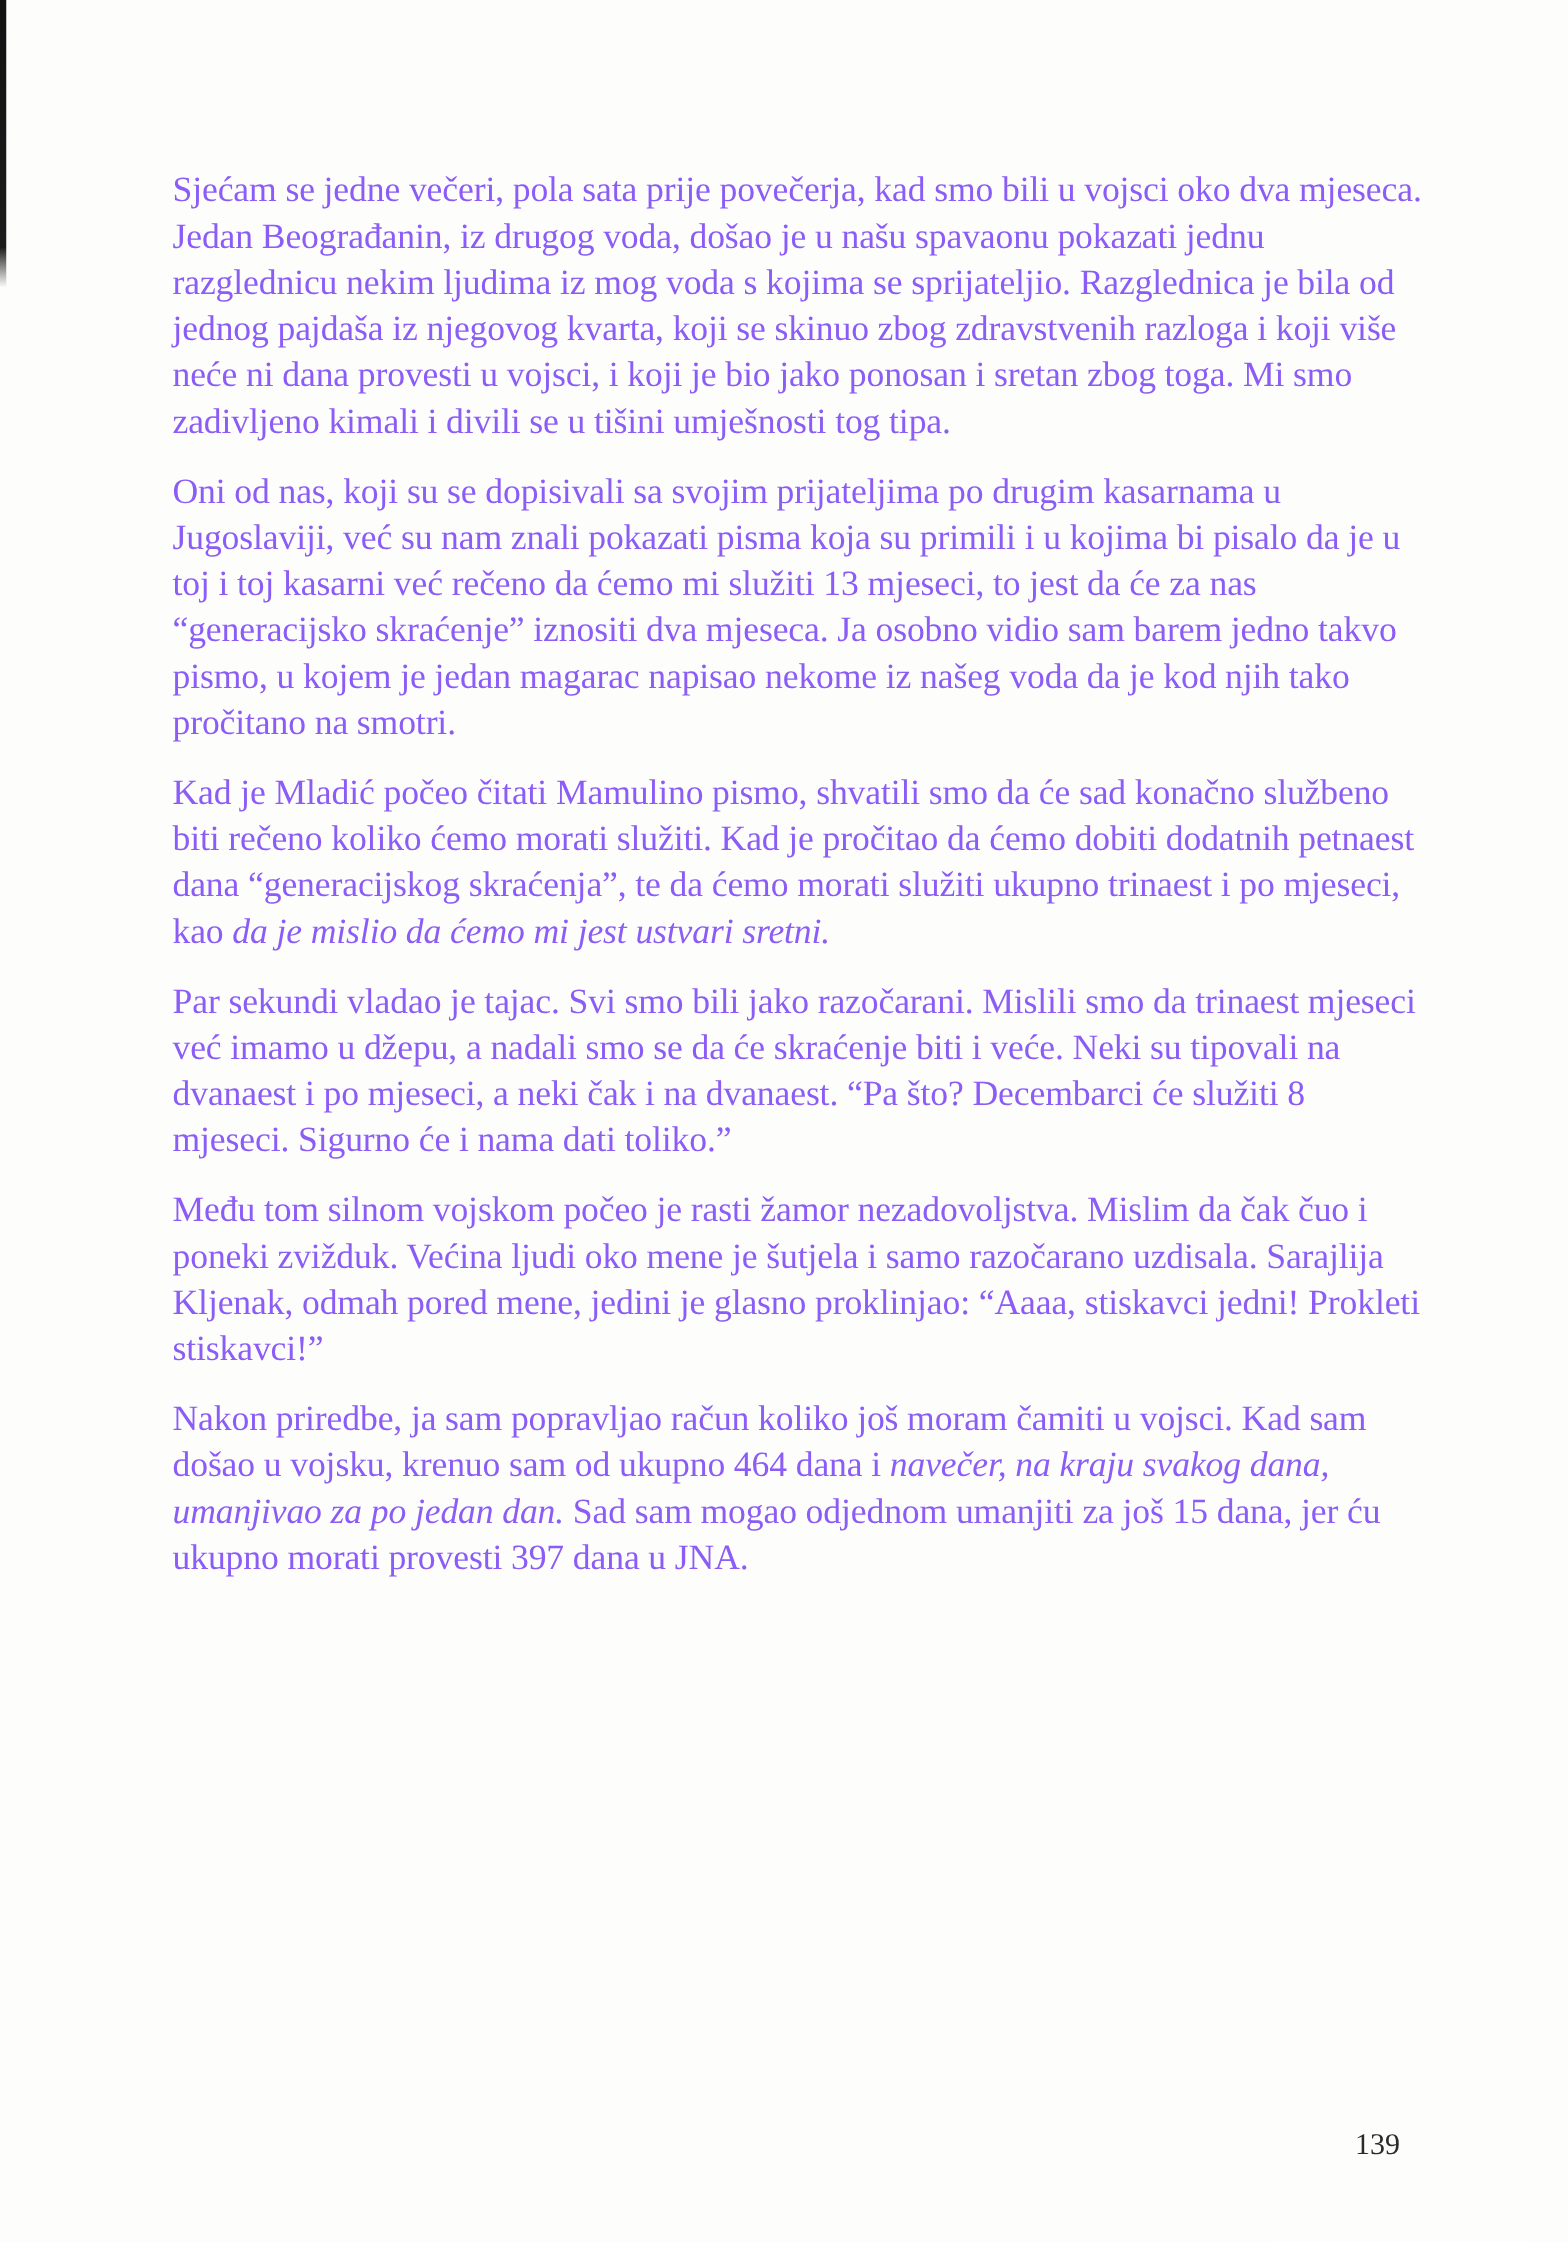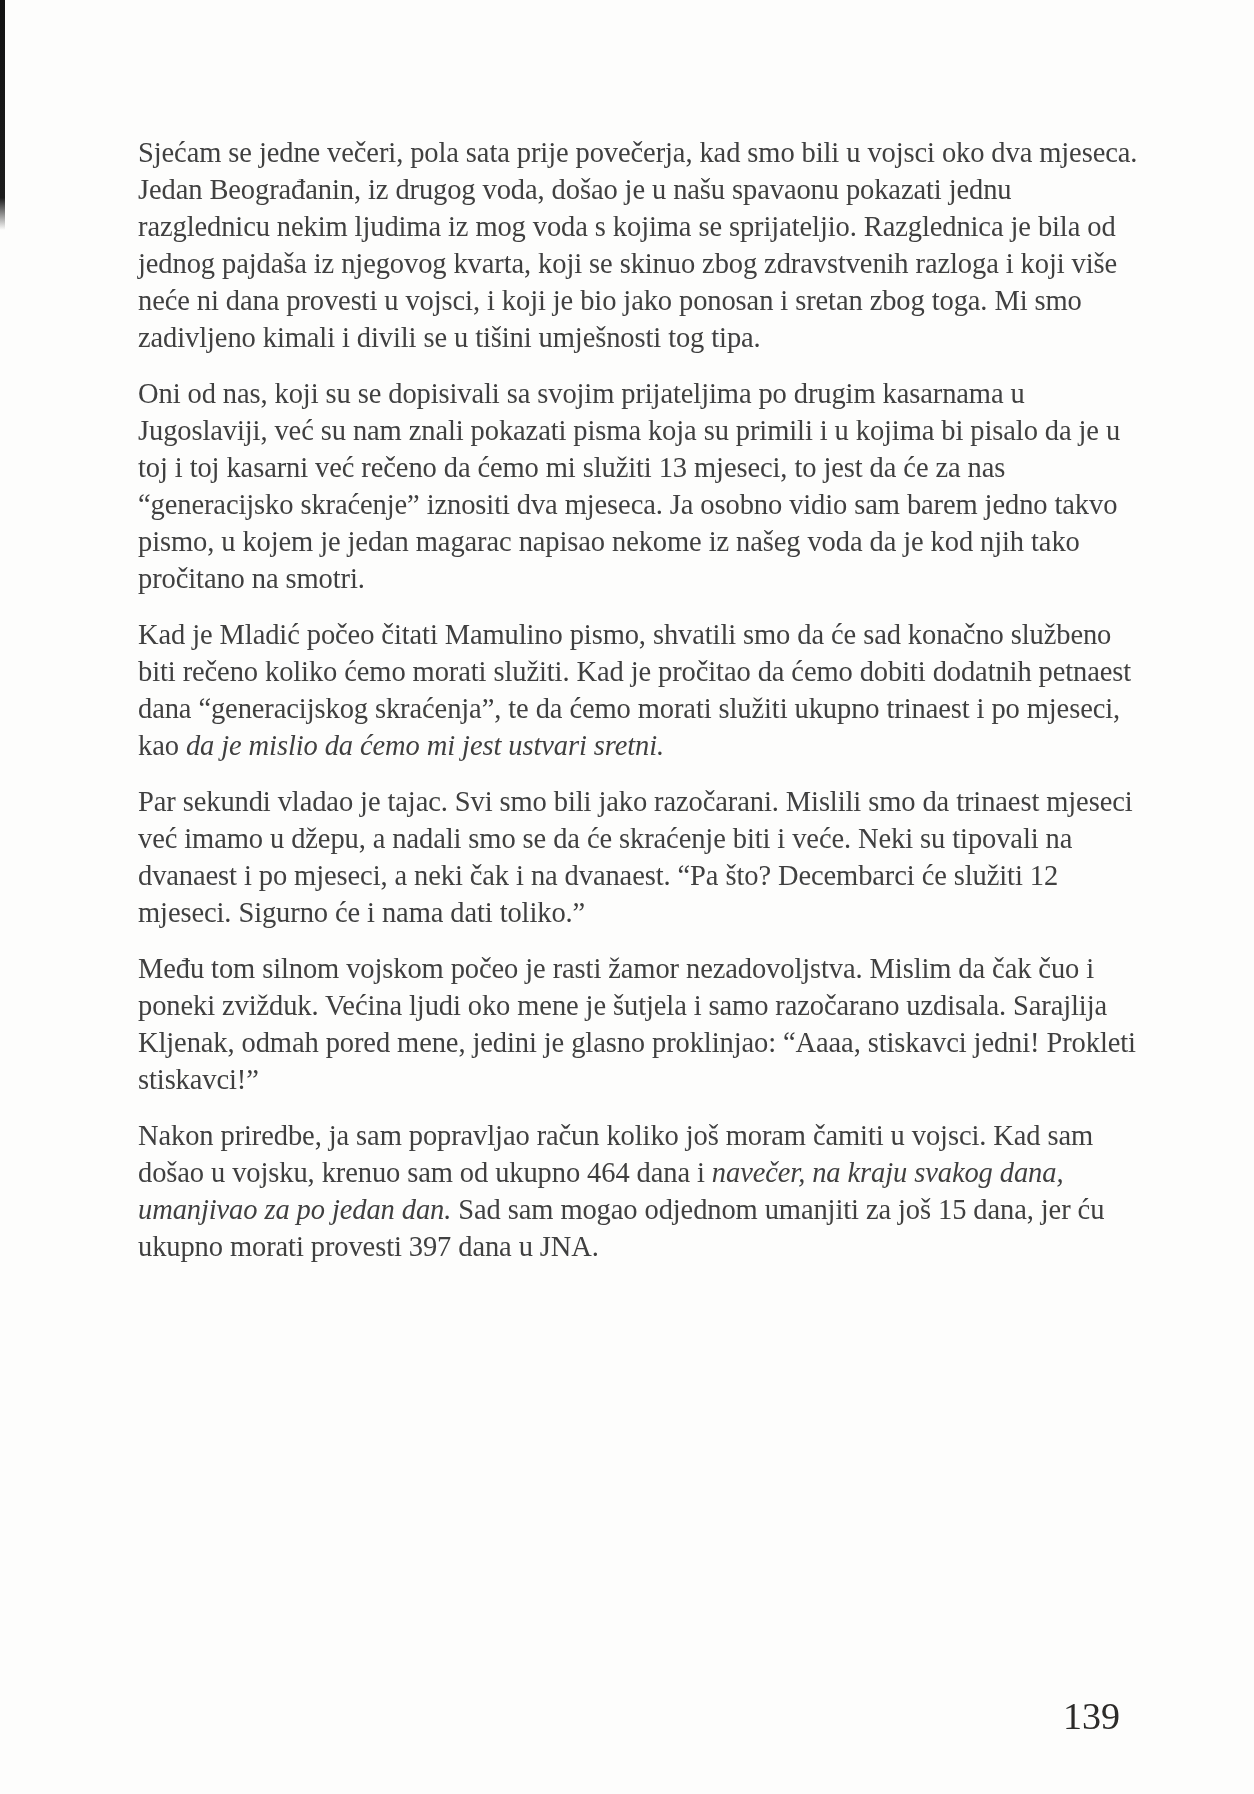--- a/index.html
+++ b/index.html
@@ -27,47 +27,47 @@
     background: linear-gradient(180deg, #121212 0%, #1c1c1c 86%, rgba(30,30,30,0) 100%);
   }
   .text-block {
     position: absolute;
     left: 138px;
     top: 134px;
     width: 1000px;
     font-family: "Liberation Serif", "DejaVu Serif", serif;
     font-size: 28.5px;
     line-height: 37px;
-    color: #404040;
+    color: #8b5cf6;
     text-align: left;
     letter-spacing: -0.1px;
   }
   .text-block p {
     margin: 0 0 19px 0;
   }
   .italic {
     font-style: italic;
   }
   .page-number {
     position: absolute;
     top: 1698px;
     right: 134px;
     font-family: "Liberation Serif", "DejaVu Serif", serif;
-    font-size: 38px;
+    font-size: 24px;
     line-height: 36px;
     color: #2c2b29;
   }
 </style>
 </head>
 <body>
 
 <div class="page">
   <div class="scan-bar"></div>
   <main class="text-block">
       <p><span>Sjećam se jedne večeri, pola sata prije povečerja, kad smo bili u vojsci oko dva mjeseca. Jedan Beograđanin, iz drugog voda, došao je u našu spavaonu pokazati jednu razglednicu nekim ljudima iz mog voda s kojima se sprijateljio. Razglednica je bila od jednog pajdaša iz njegovog kvarta, koji se skinuo zbog zdravstvenih razloga i koji više neće ni dana provesti u vojsci, i koji je bio jako ponosan i sretan zbog toga. Mi smo zadivljeno kimali i divili se u tišini umješnosti tog tipa.</span></p>
       <p><span>Oni od nas, koji su se dopisivali sa svojim prijateljima po drugim kasarnama u Jugoslaviji, već su nam znali pokazati pisma koja su primili i u kojima bi pisalo da je u toj i toj kasarni već rečeno da ćemo mi služiti 13 mjeseci, to jest da će za nas “generacijsko skraćenje” iznositi dva mjeseca. Ja osobno vidio sam barem jedno takvo pismo, u kojem je jedan magarac napisao nekome iz našeg voda da je kod njih tako pročitano na smotri.</span></p>
       <p><span>Kad je Mladić počeo čitati Mamulino pismo, shvatili smo da će sad konačno službeno biti rečeno koliko ćemo morati služiti. Kad je pročitao da ćemo dobiti dodatnih petnaest dana “generacijskog skraćenja”, te da ćemo morati služiti ukupno trinaest i po mjeseci, kao </span><span class="italic">da je mislio da ćemo mi jest ustvari sretni.</span></p>
-      <p><span>Par sekundi vladao je tajac. Svi smo bili jako razočarani. Mislili smo da trinaest mjeseci već imamo u džepu, a nadali smo se da će skraćenje biti i veće. Neki su tipovali na dvanaest i po mjeseci, a neki čak i na dvanaest. “Pa što? Decembarci će služiti 12 mjeseci. Sigurno će i nama dati toliko.”</span></p>
+      <p><span>Par sekundi vladao je tajac. Svi smo bili jako razočarani. Mislili smo da trinaest mjeseci već imamo u džepu, a nadali smo se da će skraćenje biti i veće. Neki su tipovali na dvanaest i po mjeseci, a neki čak i na dvanaest. “Pa što? Decembarci će služiti 8 mjeseci. Sigurno će i nama dati toliko.”</span></p>
       <p><span>Među tom silnom vojskom počeo je rasti žamor nezadovoljstva. Mislim da čak čuo i poneki zvižduk. Većina ljudi oko mene je šutjela i samo razočarano uzdisala. Sarajlija Kljenak, odmah pored mene, jedini je glasno proklinjao: “Aaaa, stiskavci jedni! Prokleti stiskavci!”</span></p>
       <p><span>Nakon priredbe, ja sam popravljao račun koliko još moram čamiti u vojsci. Kad sam došao u vojsku, krenuo sam od ukupno 464 dana i </span><span class="italic">navečer, na kraju svakog dana, umanjivao za po jedan dan.</span><span> Sad sam mogao odjednom umanjiti za još 15 dana, jer ću ukupno morati provesti 397 dana u JNA.</span></p>
     </main>
   <div class="page-number">139</div>
 </div>
 
 </body></html>

